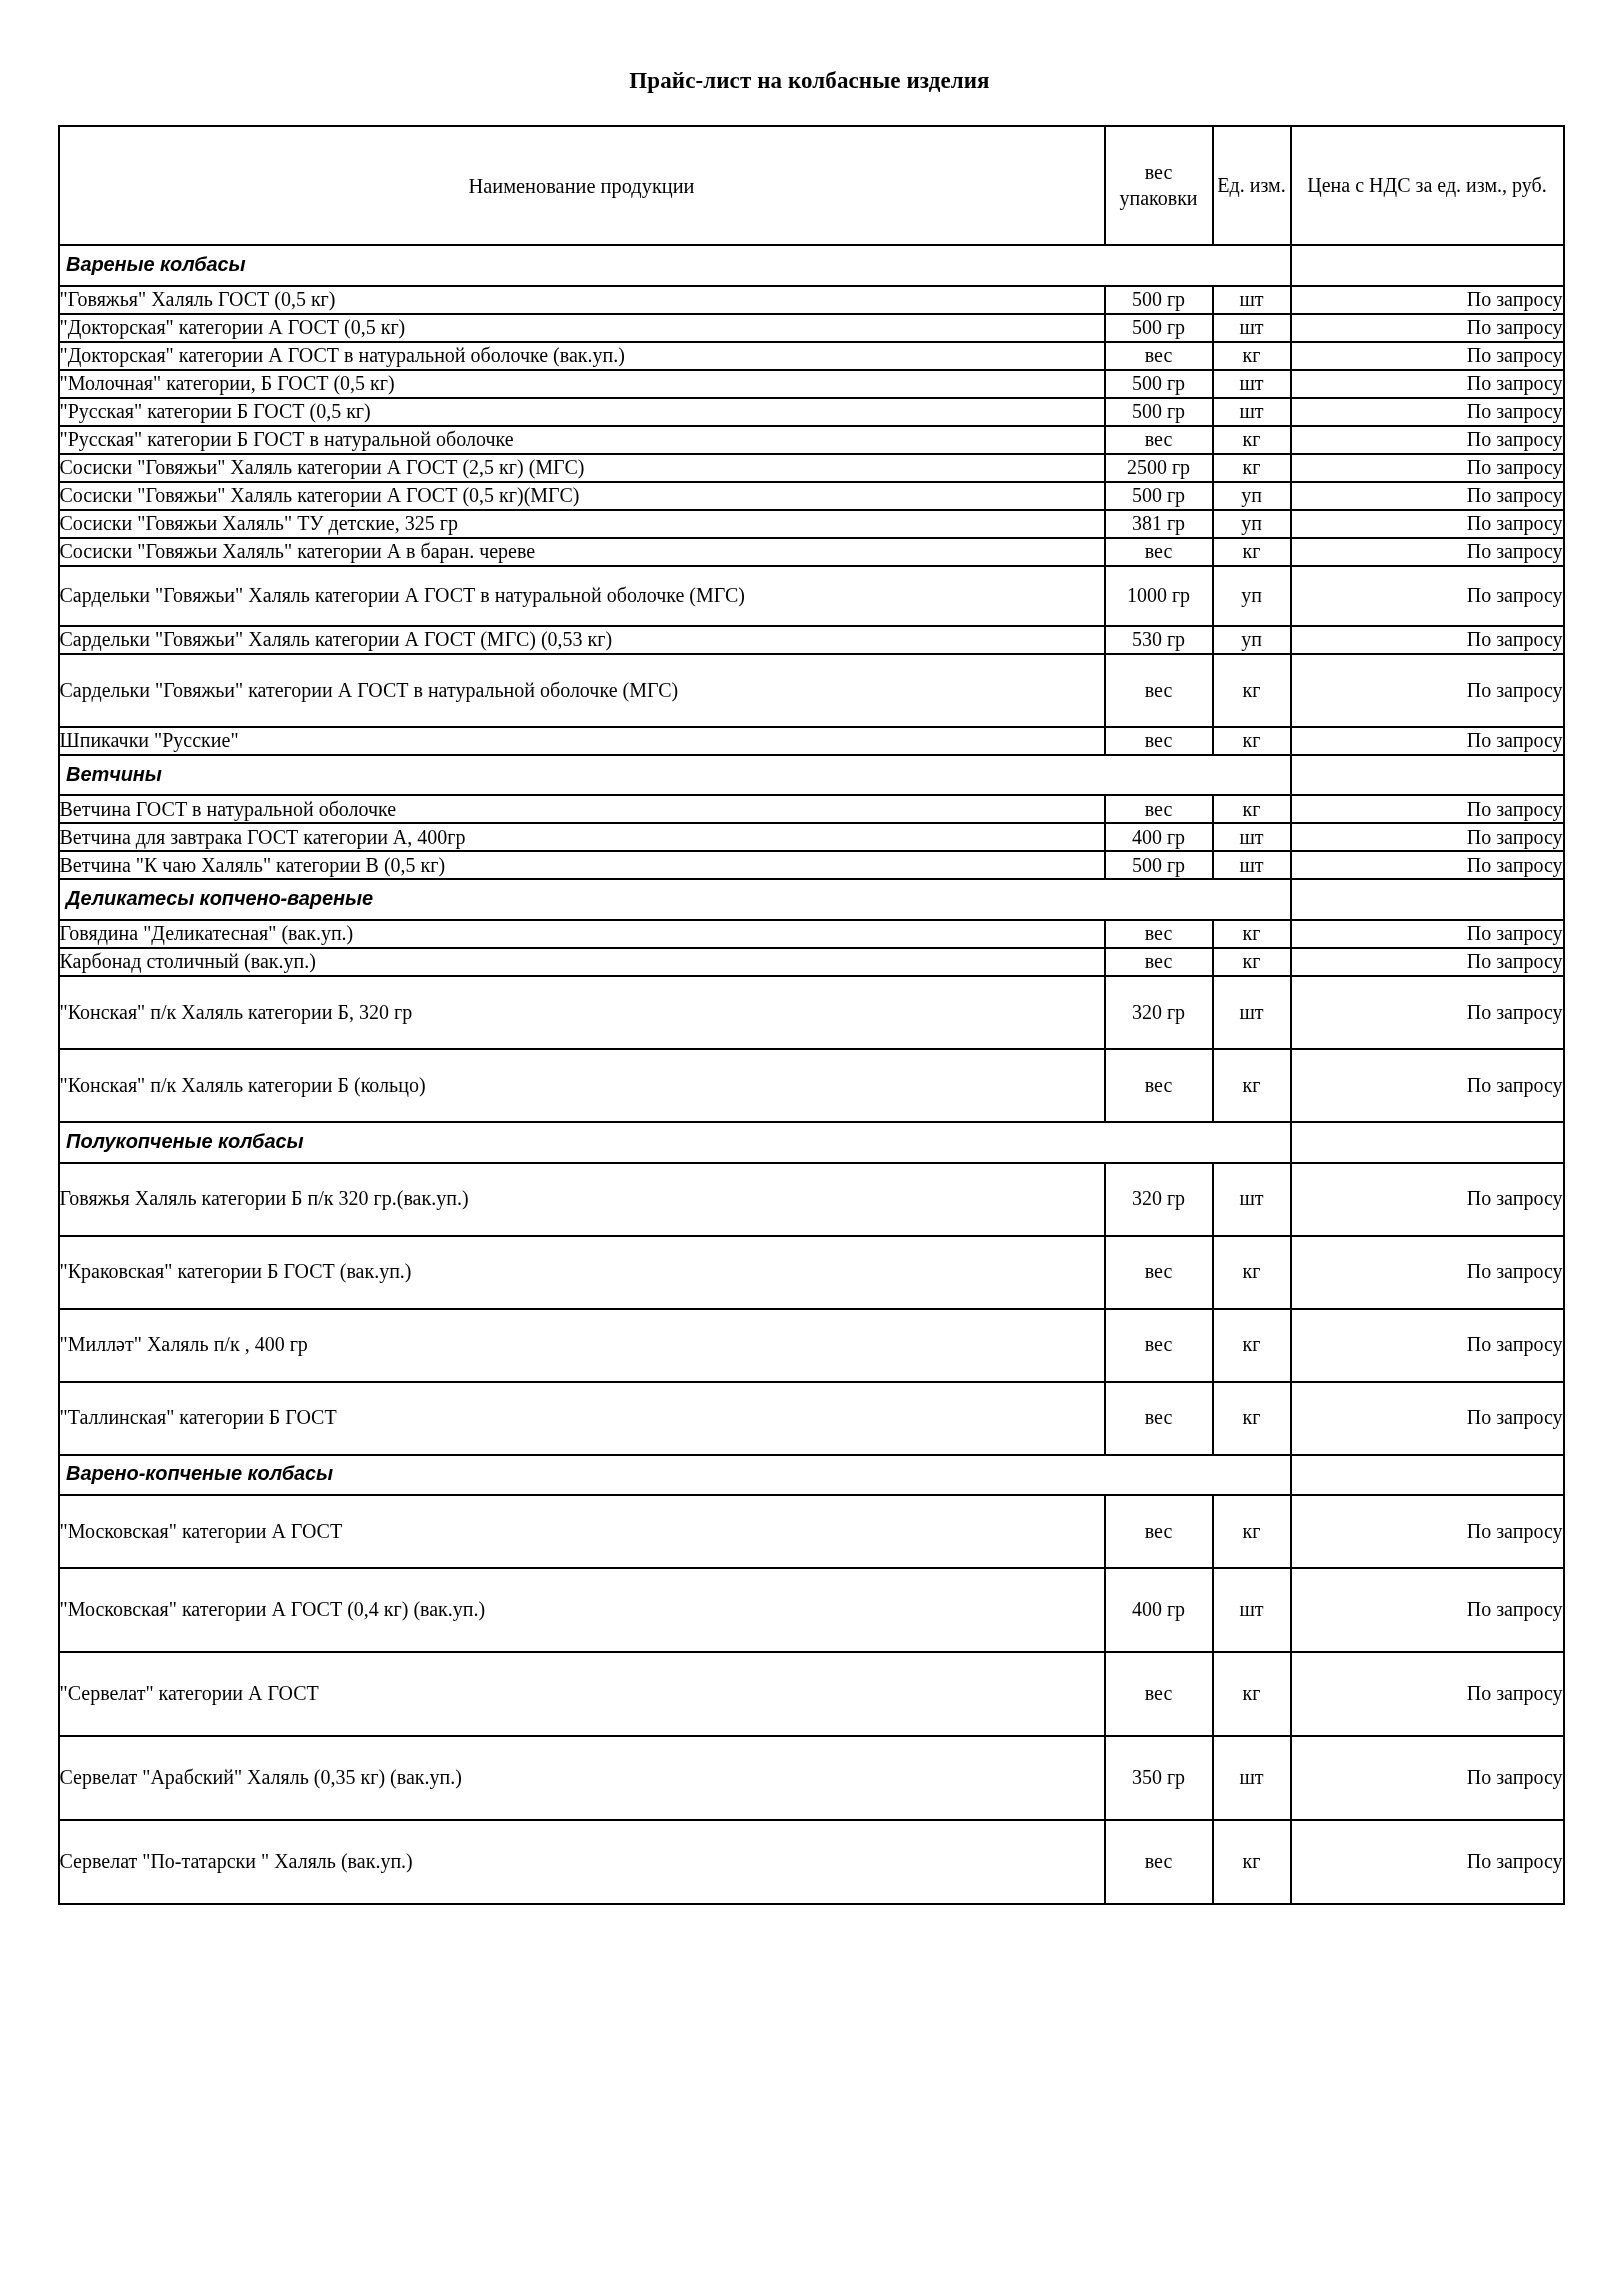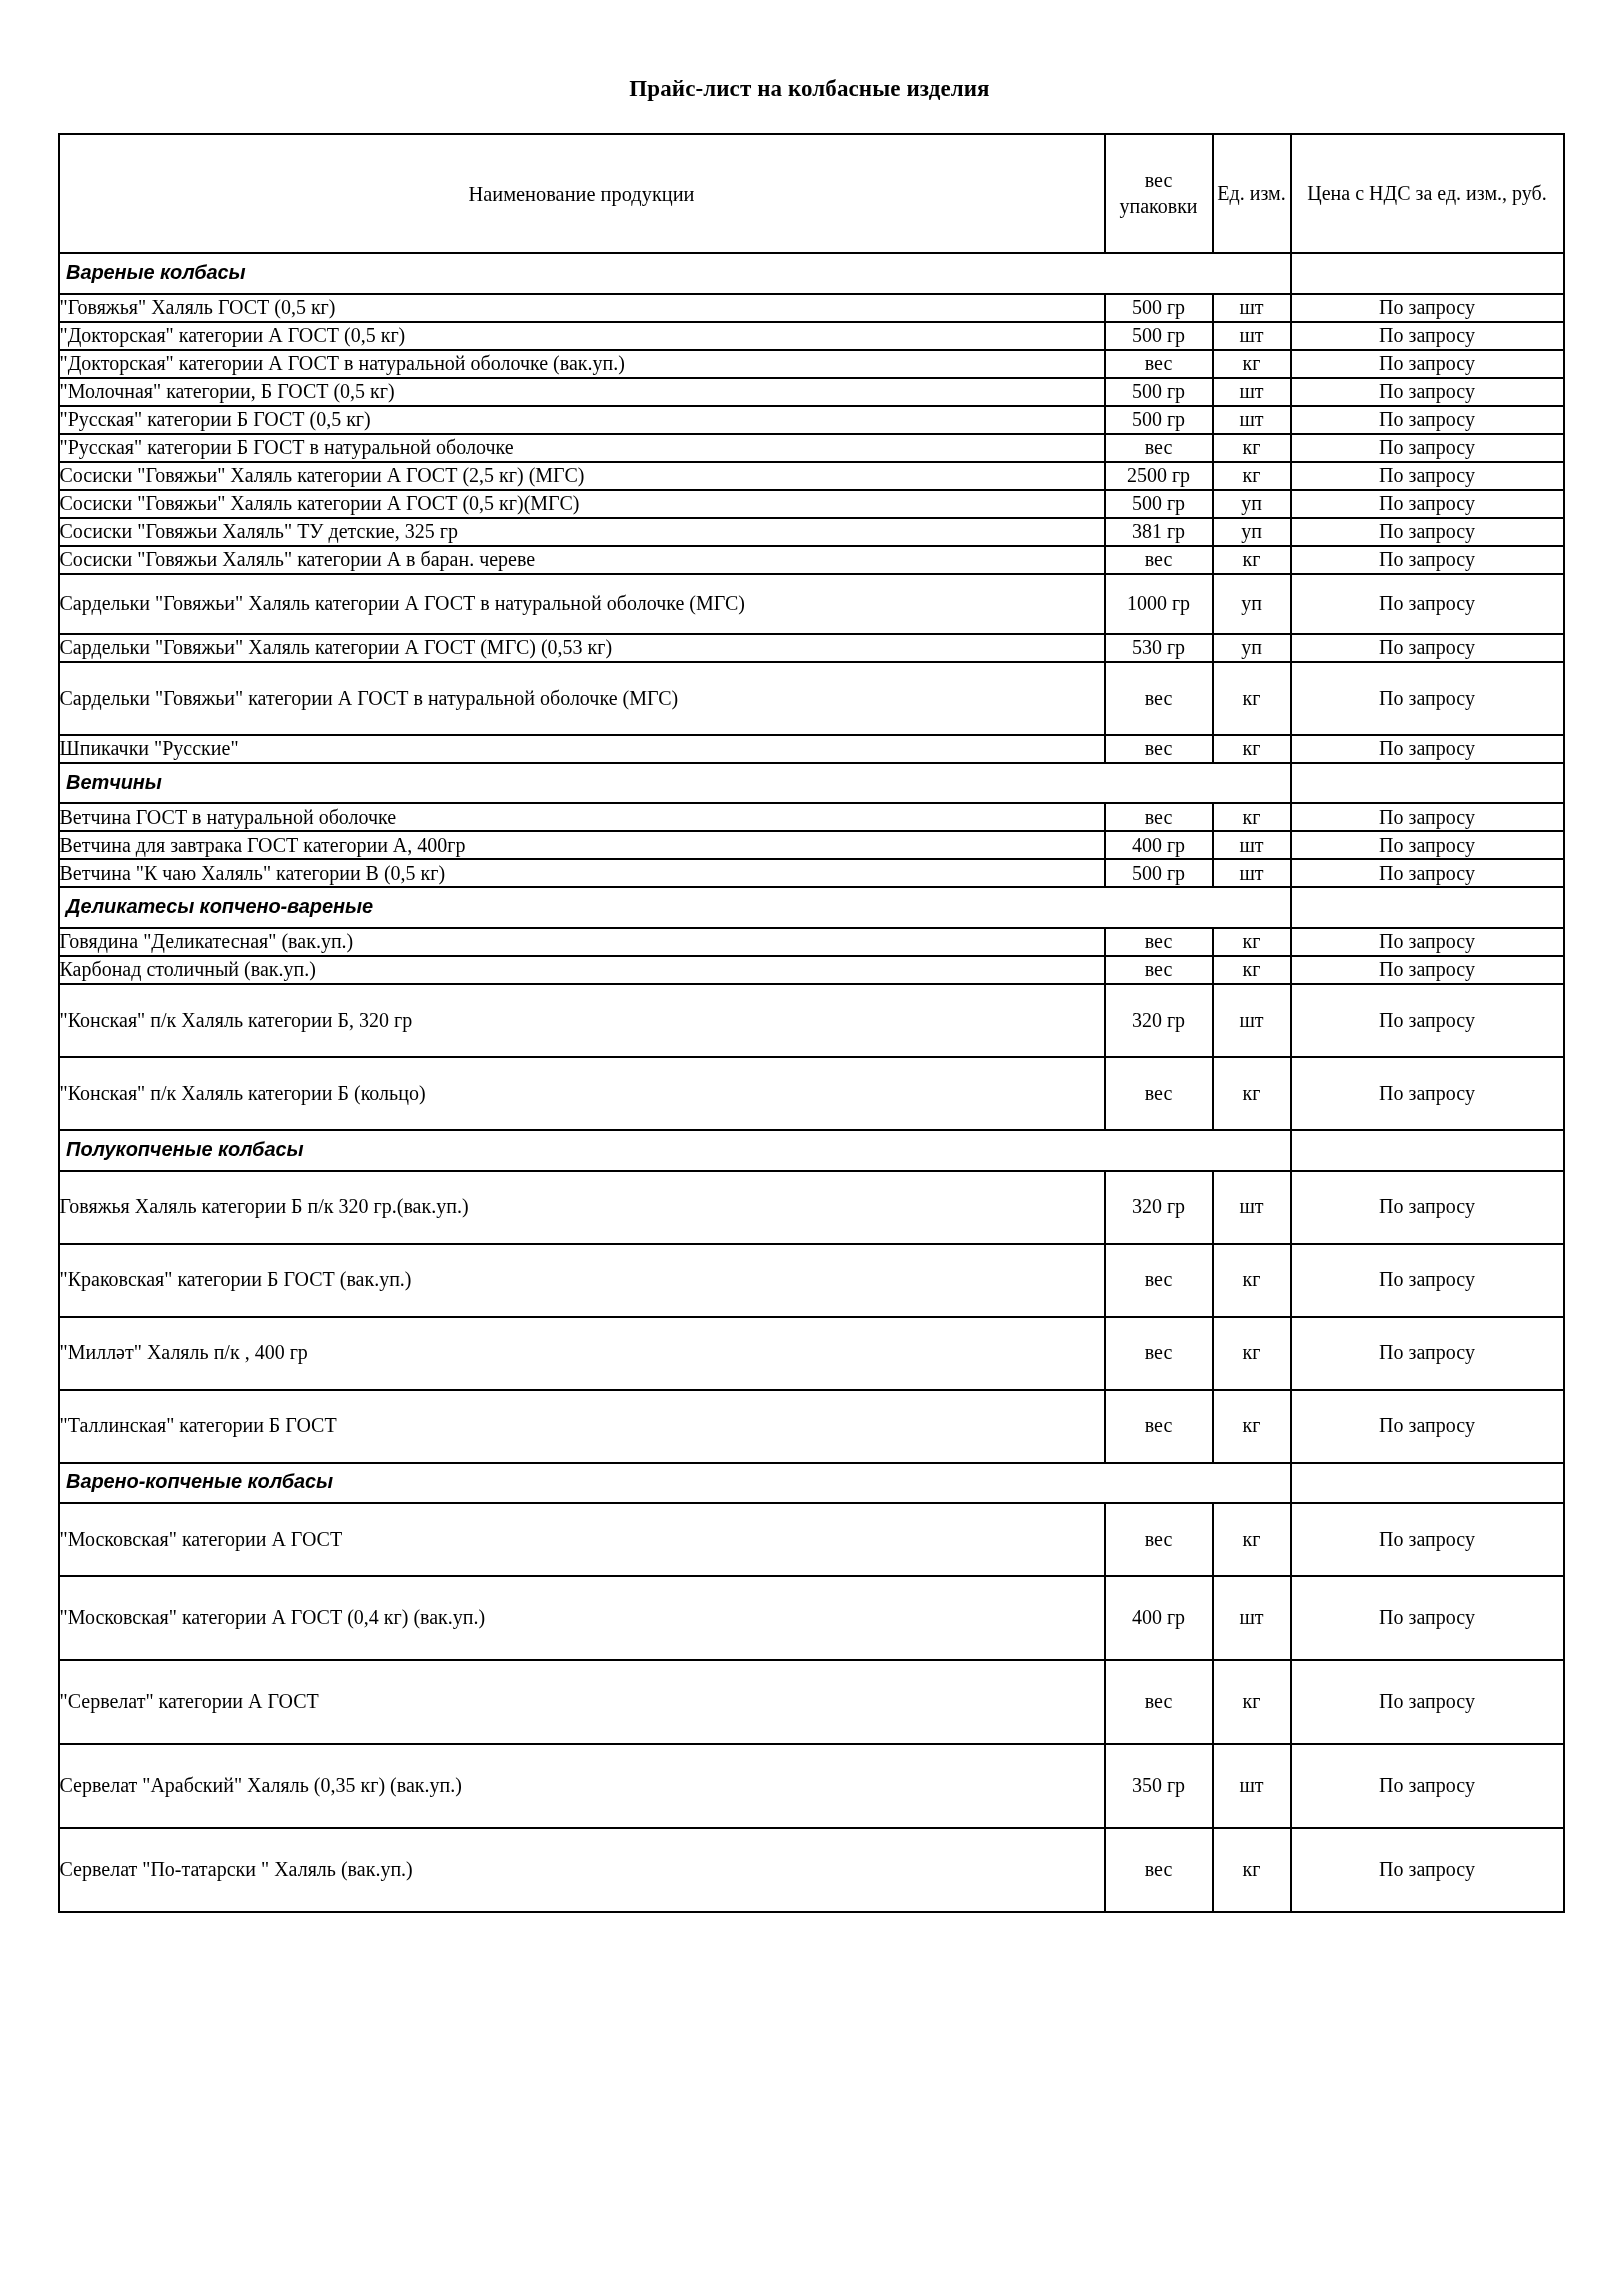--- a/index.html
+++ b/index.html
@@ -13,21 +13,21 @@
     height: 2284px;
     font-family: "Liberation Serif", "DejaVu Serif", serif;
     color: #000000;
     -webkit-font-smoothing: antialiased;
   }
   .page {
     position: relative;
     width: 1619px;
     height: 2284px;
     box-sizing: border-box;
-    padding: 12px;
+    padding: 4px;
   }
   .doc-title {
     text-align: center;
     font-family: "Liberation Serif", "DejaVu Serif", serif;
     font-weight: bold;
     font-size: 23px;
     letter-spacing: 0.1px;
     padding-top: 64px;
     padding-bottom: 0;
     line-height: 1.1;
@@ -85,21 +85,21 @@
   td.c-name {
     text-align: left;
     padding: 3.3px 4px 3.3px 5.3px;
     font-size: 20px;
   }
   td.c-pack, td.c-unit, td.c-price {
     text-align: center;
     padding: 3.3px 2.6px;
     font-size: 20px;
   }
-  td.c-price { text-align: center; padding-left: 10.5px; margin-top: 36px; }
+  td.c-price { text-align: right; padding-left: 10.5px; margin-top: 36px; }
 
   
   tr.h1 td { height: 26px; }
   tr.h2 td { height: 58px; }
   tr.h3 td { height: 71px; }
   tr.h4 td { height: 82px; }
 </style>
 </head>
 <body>
 

